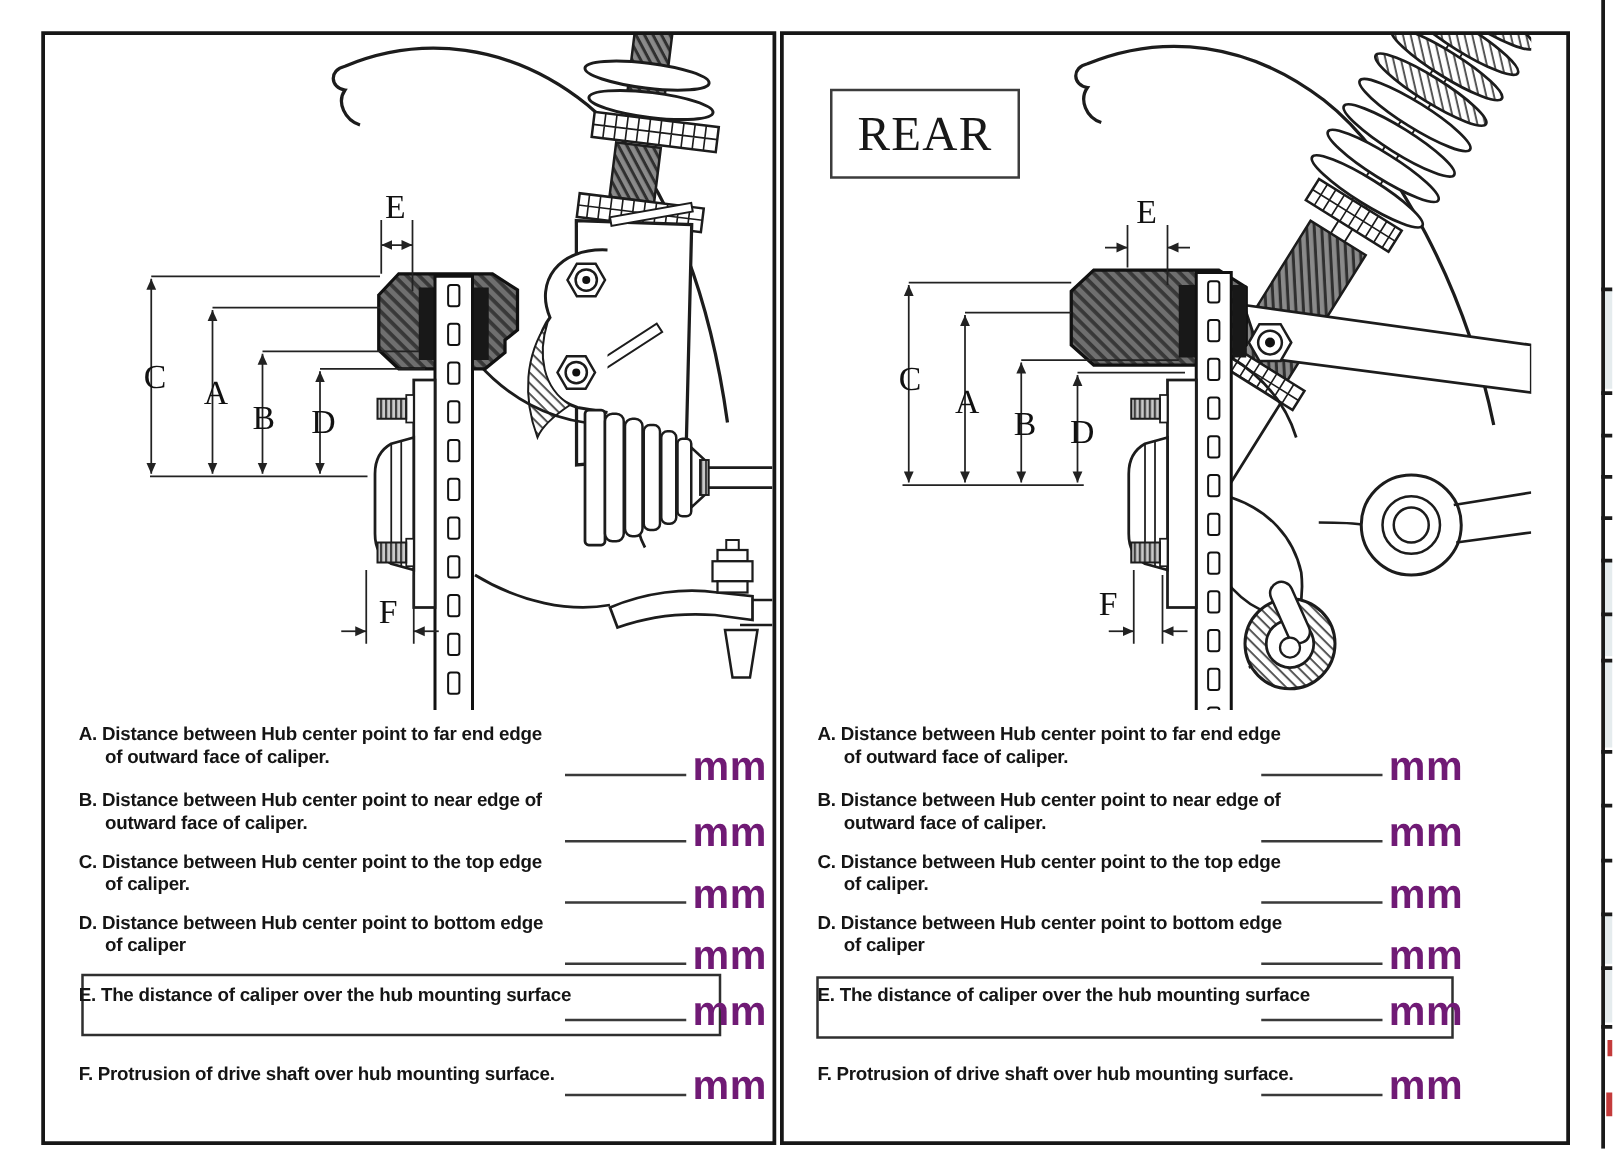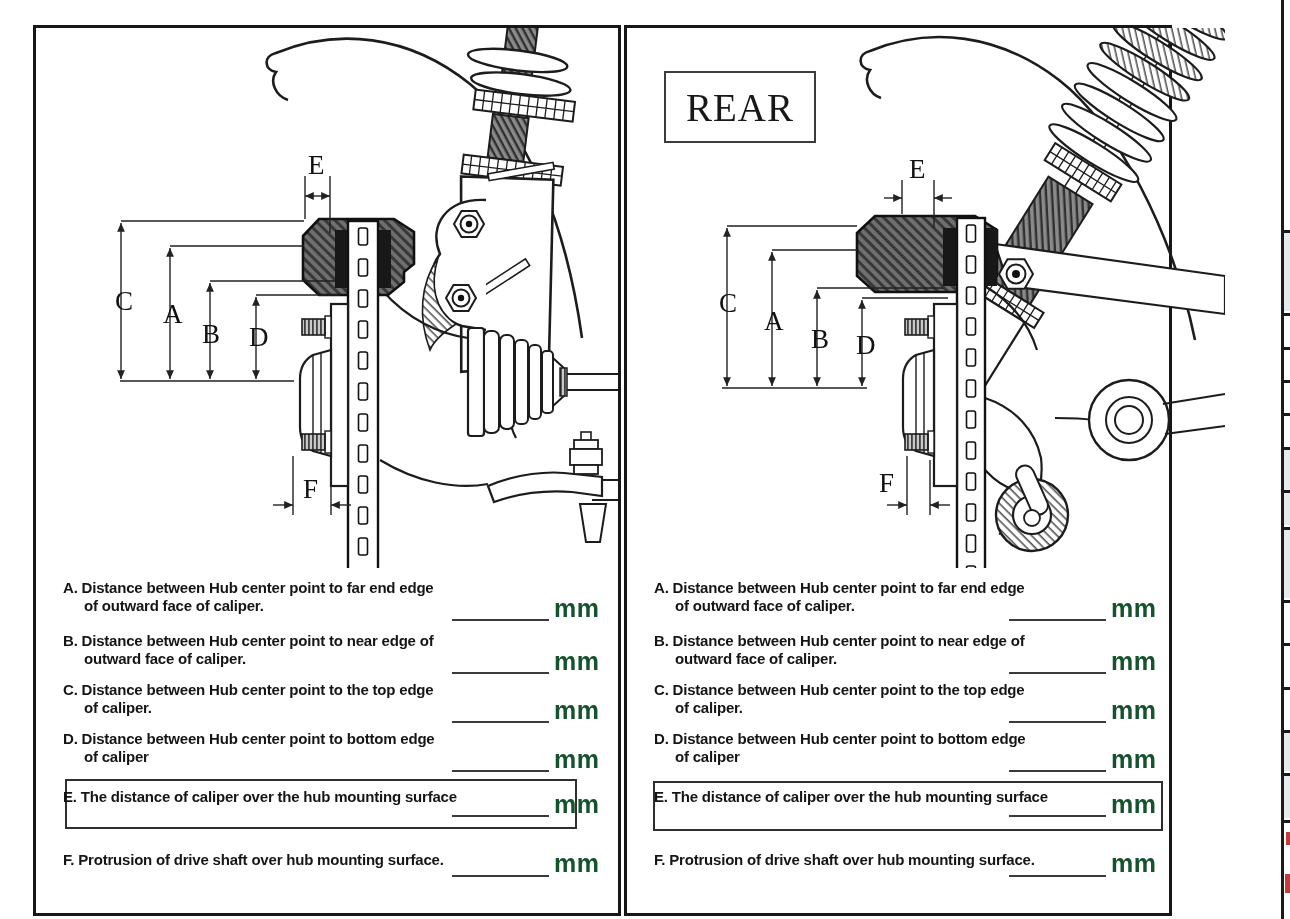--- a/index.html
+++ b/index.html
@@ -5,40 +5,40 @@
   html,body{margin:0;padding:0;}
   body{
     width:1290px;height:919px;position:relative;background:#ffffff;
     font-family:"Liberation Sans", sans-serif;overflow:hidden;color:#151515;
   }
   .panel{
     position:absolute;top:25px;height:891px;border:3px solid #161616;
     background:#fff;box-sizing:border-box;
   }
   #panel-front{left:33px;width:588px;}
-  #panel-rear{left:624px;width:548px;}
+  #panel-rear{left:624px;width:632px;}
   .title-box{
     position:absolute;border:2px solid #3c3c3c;background:#fff;
     display:flex;align-items:center;justify-content:center;
     font-family:"Liberation Serif", serif;font-size:39px;letter-spacing:1px;color:#181818;
   }
   #panel-front .title-box{left:36px;top:44px;width:146px;height:68px;}
   #panel-rear .title-box{left:37px;top:43px;width:148px;height:68px;}
   .draw{position:absolute;left:0;top:0;}
   .dim-label{
     position:absolute;font-family:"Liberation Serif", serif;
     font-size:27px;color:#111;line-height:1;
   }
   
   .m-row{position:absolute;left:24px;right:10px;height:72px;}
   .r0{top:551px;} .r1{top:604px;} .r2{top:653px;} .r3{top:702px;} .r4{top:760px;} .r5{top:823px;}
   .m-text{position:absolute;left:3px;top:0;font-size:15px;font-weight:600;letter-spacing:-0.2px;line-height:18px;white-space:nowrap;}
   .m-text .l2{margin-left:21px;}
   .m-line{position:absolute;left:392px;width:97px;top:40px;border-bottom:2px solid #3a3a3a;height:0;}
-  .m-unit{position:absolute;left:494px;top:17px;font-size:25px;font-weight:700;letter-spacing:0.5px;color:#14532d;line-height:1;}
+  .m-unit{position:absolute;left:494px;top:17px;font-size:33px;font-weight:700;letter-spacing:0.5px;color:#701a75;line-height:1;}
   .r4 .m-line{top:27px;} .r4 .m-unit{top:4px;}
   .r5 .m-line{top:24px;} .r5 .m-unit{top:0px;}
   #panel-rear .m-line{left:358px;}
   #panel-rear .m-unit{left:460px;}
   .e-box{position:absolute;border:2px solid #2f2f2f;height:46px;width:508px;}
   #panel-front .e-box{left:29px;top:751px;}
   #panel-rear .e-box{left:26px;top:753px;width:506px;}
   
   .st-v{position:absolute;left:1281px;top:0;width:3px;height:919px;background:#1a1a1a;}
   .st-h{position:absolute;left:1281px;width:9px;height:3px;background:#1a1a1a;}

